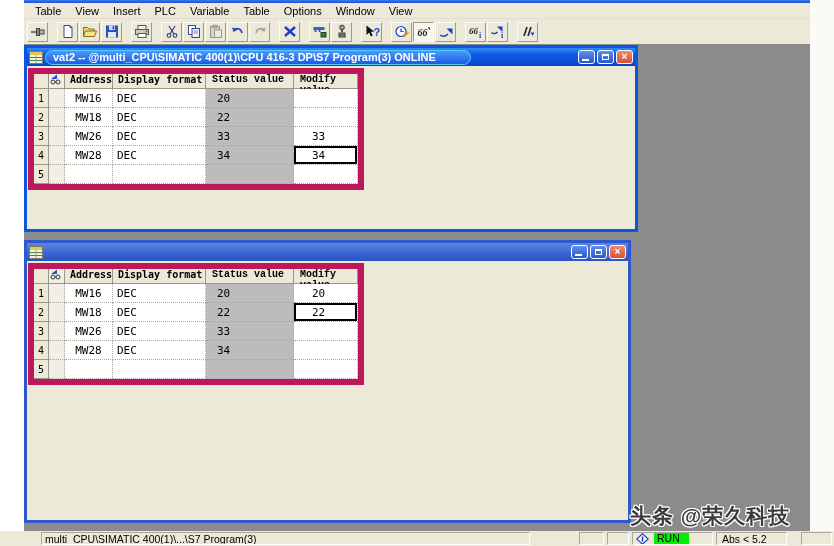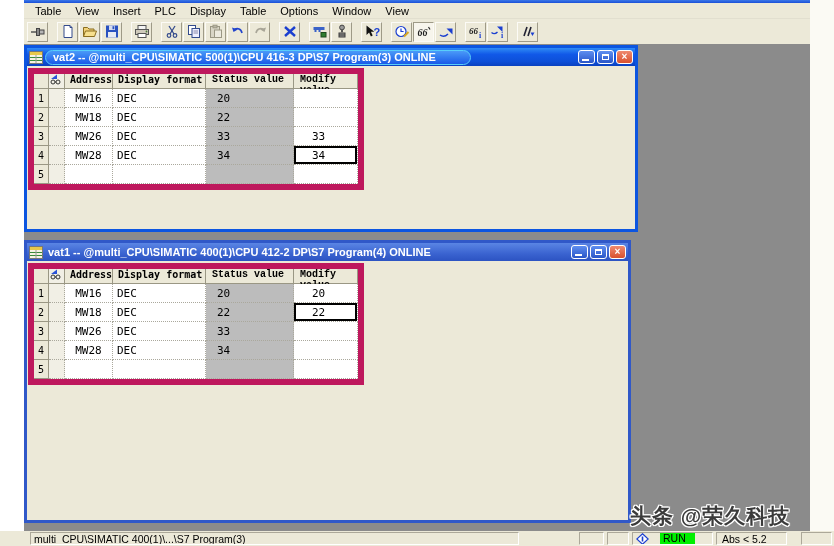--- a/index.html
+++ b/index.html
@@ -65,24 +65,24 @@
   .md { width:64px; padding-left:18px; }
   .hd.addr, .hd.fmt { justify-content:flex-start; padding-left:5px; }
   .hd.st, .hd.md { background:#ece9d8; padding-left:6px;font-family:Liberation Mono, monospace; }
   .md.sel { box-shadow:inset 0 0 0 2px #000; background:#fff; }
   
   .statusbar { position:absolute; left:0; top:531px; width:834px; height:15px;
     background:#ece9d8; font-size:10.5px; }
   .sb-panel { position:absolute; top:1px; height:13px; border:1px solid;
     border-color:#aca899 #fff #fff #aca899; display:flex; align-items:center;
     padding-left:3px; white-space:nowrap; overflow:hidden; }
-  .sb-path { left:30px; width:489px; }
+  .sb-path { left:41px; width:489px; }
   .sb-p2 { left:579px; width:25px; }
   .sb-p3 { left:607px; width:22px; }
-  .sb-run { left:632px; width:81px; gap:11px; }
+  .sb-run { left:632px; width:81px; gap:5px; }
   .sb-abs { left:716px; width:71px; padding-left:5px; }
   .sb-p4 { left:801px; width:31px; }
   .run-chip { background:#00f000; padding:0 9px 0 3px; line-height:11px; height:11px; }
   
   .watermark { position:absolute; left:630px; top:502px; z-index:50;
     font-size:21px; font-weight:bold; color:#3b3b3b; letter-spacing:1px;
     text-shadow:1px 0 #fff,-1px 0 #fff,0 1px #fff,0 -1px #fff,
       1px 1px #fff,-1px -1px #fff,1px -1px #fff,-1px 1px #fff; }
 </style>
 </head>
@@ -90,21 +90,21 @@
 
 <div class="left-strip"></div>
 <div class="right-strip"></div>
 <div class="title-sliver"></div>
 
 <div class="menubar">
   <span class="menu-item">Table</span>
   <span class="menu-item">View</span>
   <span class="menu-item">Insert</span>
   <span class="menu-item">PLC</span>
-  <span class="menu-item">Display</span>
+  <span class="menu-item">Variable</span>
   <span class="menu-item">Table</span>
   <span class="menu-item">Options</span>
   <span class="menu-item">Window</span>
   <span class="menu-item">View</span>
 </div>
 
 <div class="toolbar">
   <div class="tb-group">
     <div class="tb-btn">
       <svg width="16" height="15">
@@ -270,21 +270,21 @@
   <div class="win" style="left:0; top:1px; width:614px; height:187px;">
     <div class="win-titlebar">
       <svg class="win-icon" viewBox="0 0 14 13">
           <rect x="0.5" y="0.5" width="13" height="12" fill="#f6f3e2" stroke="#777"></rect>
           <rect x="1" y="1" width="12" height="3" fill="#e8c84a"></rect>
           <line x1="1" y1="6.5" x2="13" y2="6.5" stroke="#3a8a3a"></line>
           <line x1="1" y1="9.5" x2="13" y2="9.5" stroke="#3a8a3a"></line>
           <line x1="7" y1="4" x2="7" y2="12" stroke="#999"></line>
         </svg>
       <div class="title-pill">
-        <span class="win-title">vat2 -- @multi_CPU\SIMATIC 500(1)\CPU 416-3 DP\S7 Program(3)  ONLINE</span>
+        <span class="win-title">vat2 -- @multi_CPU\SIMATIC 400(1)\CPU 416-3 DP\S7 Program(3)  ONLINE</span>
       </div>
       <div class="win-buttons">
         <div class="wb">
             <span class="glyph-min"></span>
           </div>
         <div class="wb">
             <span class="glyph-restore"></span>
           </div>
         <div class="wb close"><span>×</span></div>
       </div>
@@ -367,21 +367,20 @@
 
   <div class="win inactive" style="left:0; top:196px; width:607px; height:283px;">
     <div class="win-titlebar">
       <svg class="win-icon" viewBox="0 0 14 13">
           <rect x="0.5" y="0.5" width="13" height="12" fill="#f6f3e2" stroke="#777"></rect>
           <rect x="1" y="1" width="12" height="3" fill="#e8c84a"></rect>
           <line x1="1" y1="6.5" x2="13" y2="6.5" stroke="#3a8a3a"></line>
           <line x1="1" y1="9.5" x2="13" y2="9.5" stroke="#3a8a3a"></line>
           <line x1="7" y1="4" x2="7" y2="12" stroke="#999"></line>
         </svg>
-      <span class="win-title" style="margin-left:3px;">vat1 -- @multi_CPU\SIMATIC 400(1)\CPU 412-2 DP\S7 Program(4)  ONLINE</span>
       <div class="win-buttons">
         <div class="wb">
             <span class="glyph-min"></span>
           </div>
         <div class="wb">
             <span class="glyph-restore"></span>
           </div>
         <div class="wb close"><span>×</span></div>
       </div>
     </div>

